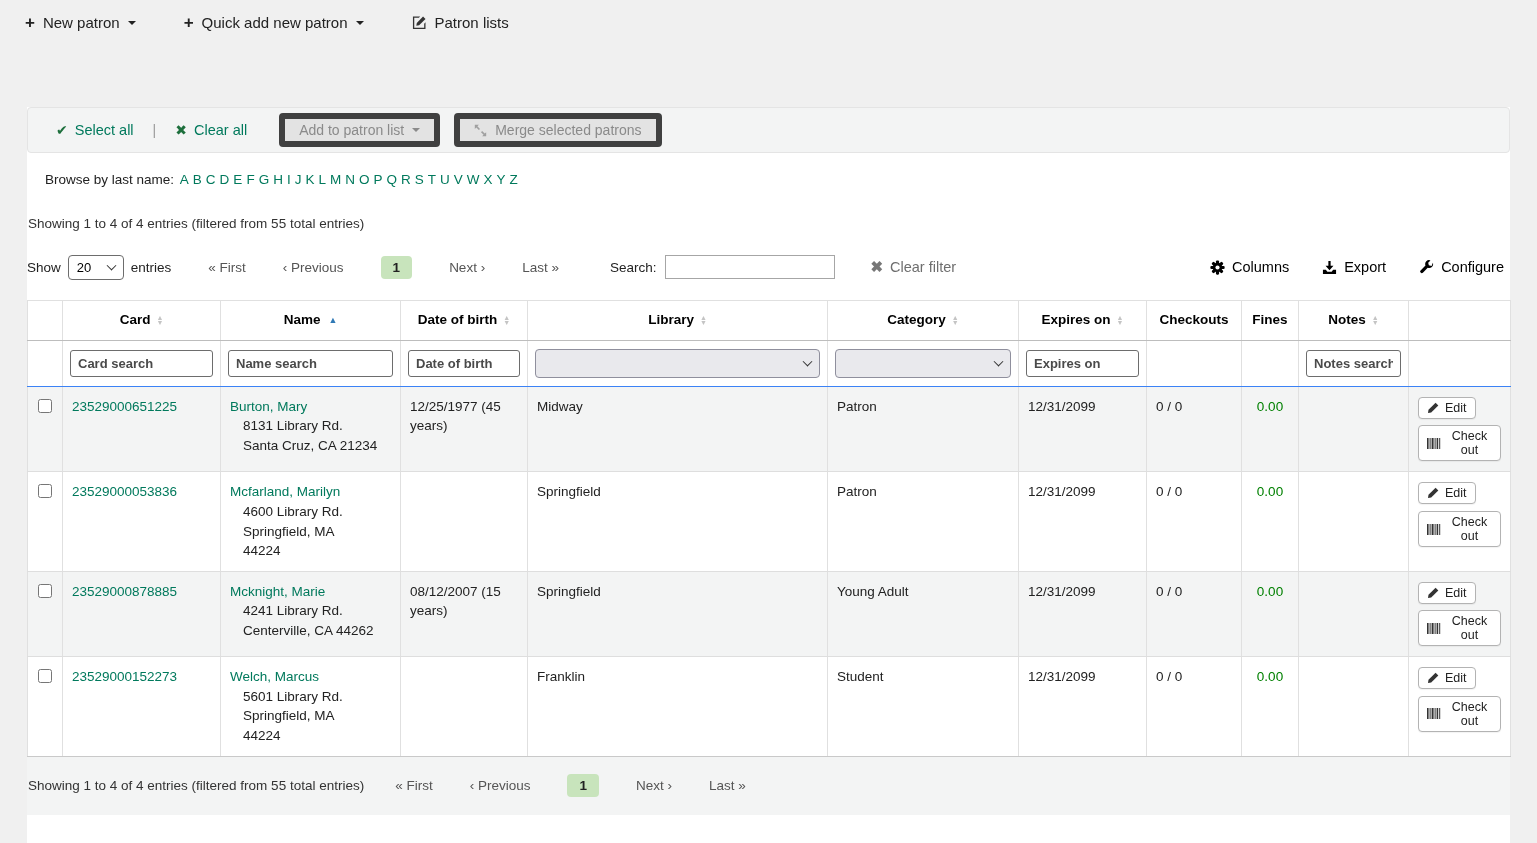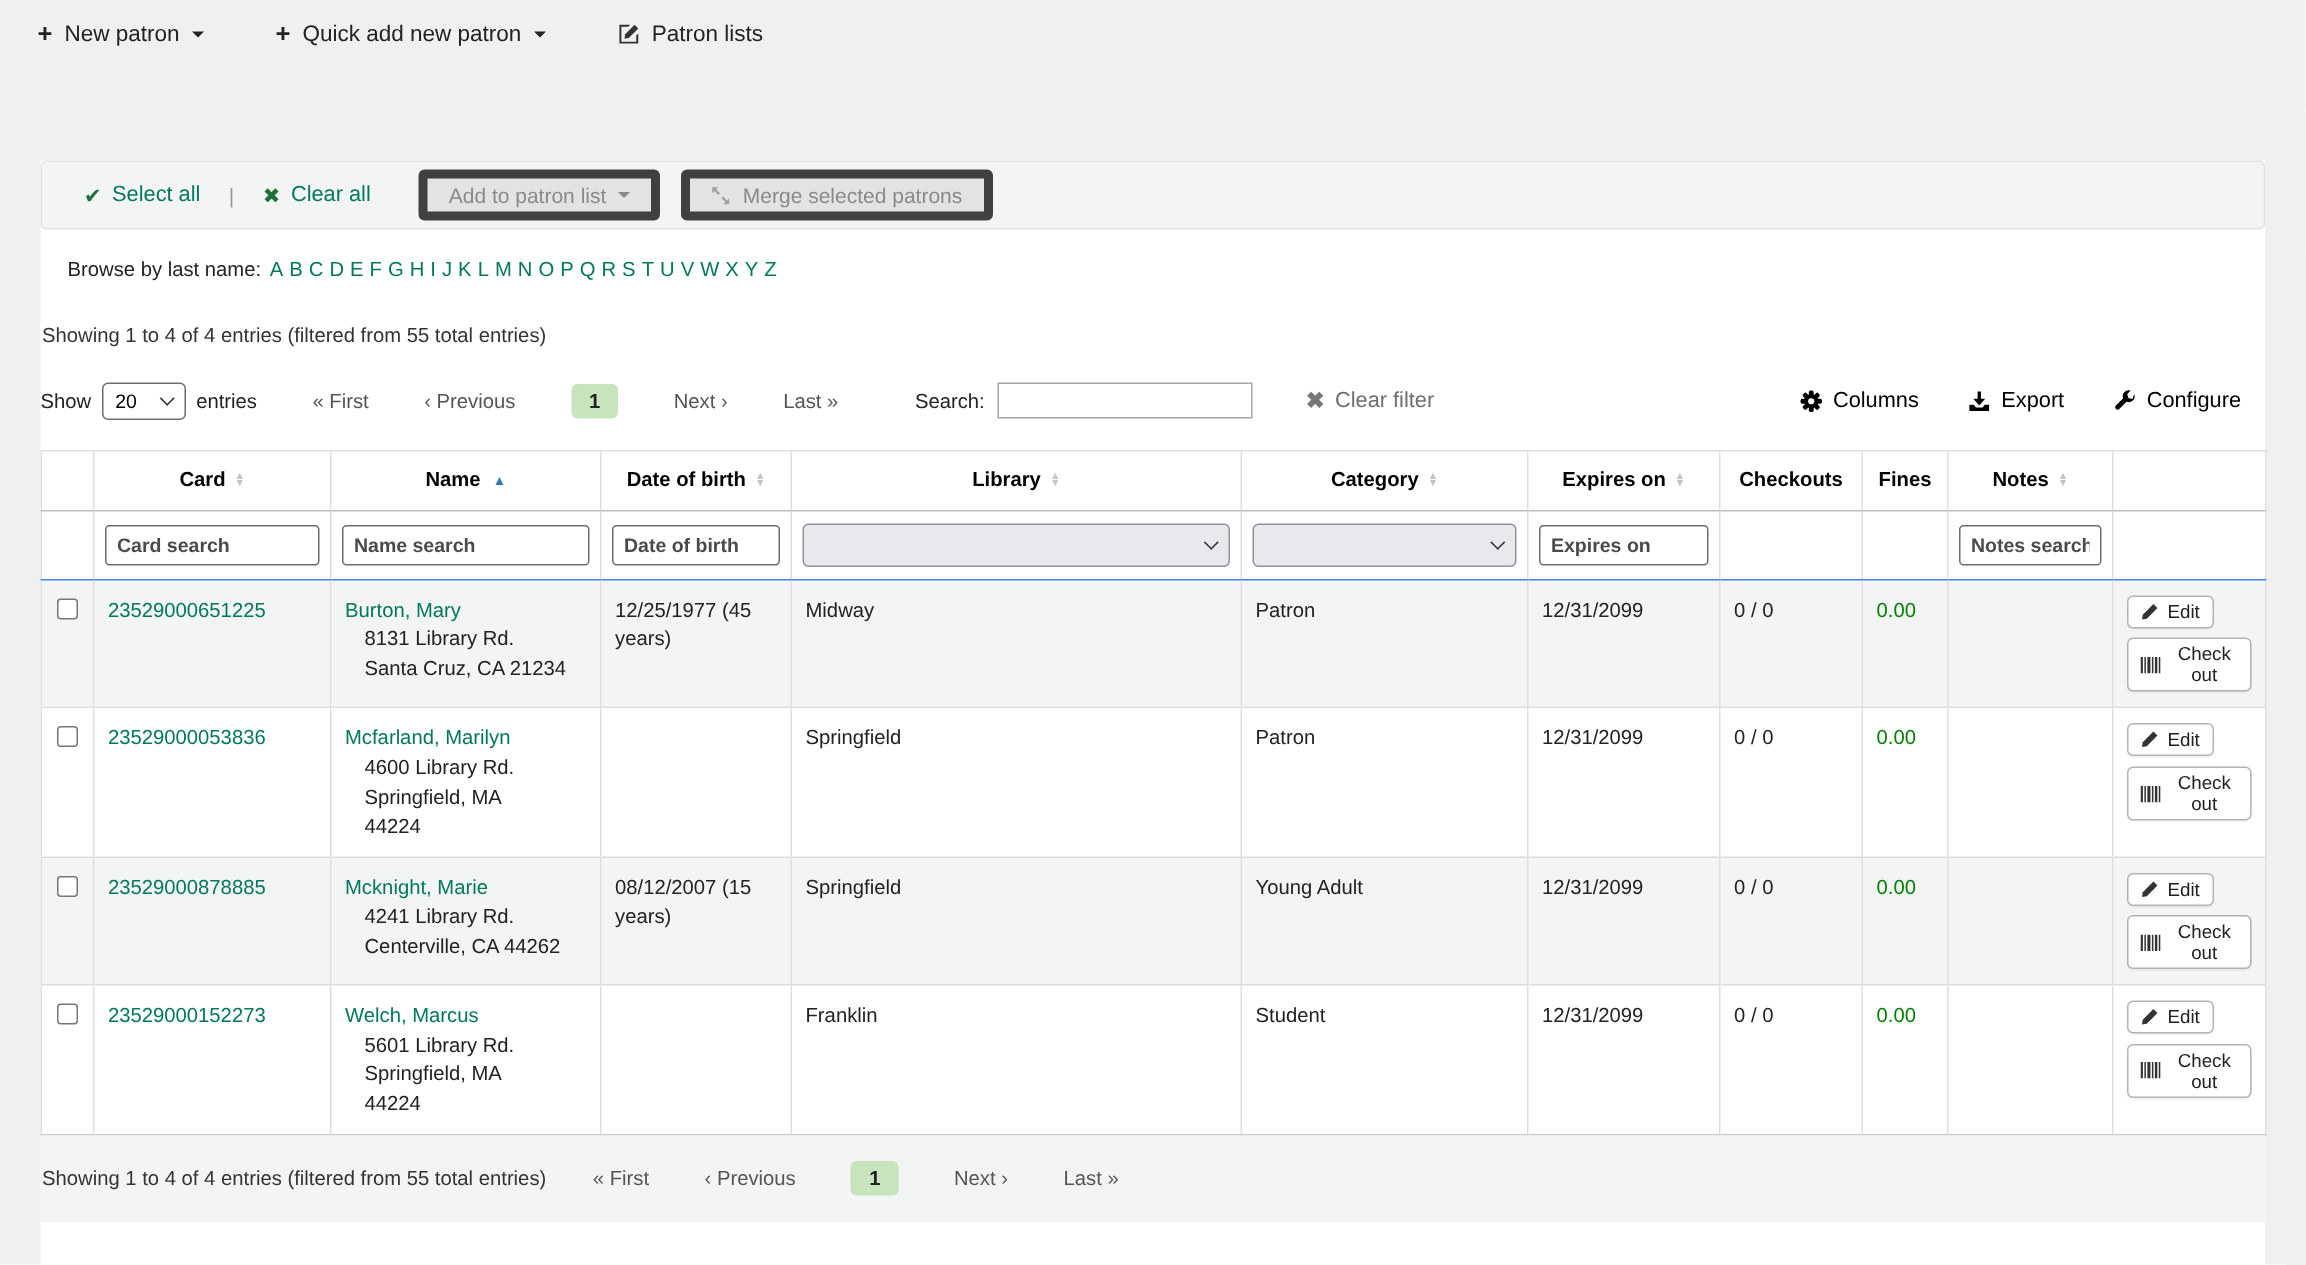--- a/index.html
+++ b/index.html
@@ -60,21 +60,21 @@
   .pager { display:flex; align-items:center; margin-left:37px; gap:0; }
   .pager a.plink { color:#555; font-size:13.5px; padding:4px 0; margin-right:37px; }
   .pager .pbadge { background:#c8e4bc; border-radius:4px; padding:4px 12px;
                    font-weight:700; color:#222; font-size:13.5px; margin-right:37px; }
   .search-group { display:flex; align-items:center; gap:9px; margin-left:14px; font-size:13.5px; }
   .search-group input { width:170px; height:24px; border:1px solid #a6a6a6;
                         background:#fff; padding:0 5px; font:inherit; }
   .clear-filter { display:inline-flex; align-items:center; gap:7px; margin-left:29px;
                   color:#6e6e6e; font-size:14.5px; background:none; border:none; }
   .clear-filter .xi { color:#777; font-weight:700; font-size:15px; }
-  .right-group { margin-left:auto; display:flex; align-items:center; gap:33px; padding-right:16px; }
+  .right-group { margin-left:auto; display:flex; align-items:center; gap:33px; padding-right:6px; }
   .right-group .rbtn { display:inline-flex; align-items:center; gap:7px; font-size:14.5px;
                        color:#000; background:none; border:none; padding:0; }
 
   
   table.patrons { width:1483px; border-collapse:collapse; margin-top:18px; table-layout:fixed;
                   border-left:1px solid #e0e0e0; border-right:1px solid #e0e0e0;
                   border-top:1px solid #e0e0e0; }
   .patrons th { background:#fff; font-weight:700; font-size:13.5px; color:#000;
                 text-align:center; vertical-align:middle; padding:11px 4px;
                 border-left:1px solid #e0e0e0; border-bottom:1px solid #bdbdbd; line-height:1.25; }
@@ -92,21 +92,21 @@
                 background:#e9e9ed; border:1px solid #8f8f9d; border-radius:4px;
                 font:inherit; padding:0 20px 0 8px; }
   .selwrap.wide { width:100%; }
 
   .patrons tbody td { border-left:1px solid #e0e0e0; border-bottom:1px solid #dedede;
                       padding:10px 9px; vertical-align:top; font-size:13.5px; line-height:1.45; }
   .patrons tbody tr:last-child td { border-bottom:1px solid #c9c9c9; }
   .patrons tbody tr.odd { background:#f3f4f4; }
   .glink { color:#00795c; }
   .addr-line { color:#222; padding-left:13px; }
-  td.fines-cell { text-align:left; color:#008000; padding-right:12px; }
+  td.fines-cell { text-align:center; color:#008000; padding-right:12px; }
   .checkbox { display:inline-block; width:14px; height:14px; border:1.4px solid #767676;
               border-radius:2.5px; background:#fff; margin-top:2px; cursor:pointer; }
   td.cb-cell { text-align:center; padding-top:12px; }
 
   .rowbtn { display:inline-flex; align-items:center; gap:6px; background:#fff;
             border:1px solid #b3b3b3; border-radius:4px; padding:3px 8px;
             font-size:12.5px; color:#222; box-shadow:0 1px 1px rgba(0,0,0,.05); }
   .btn-stack > div + div { margin-top:6px; }
   td.actions-cell { padding:12px 6px 10px 8px; }
 

